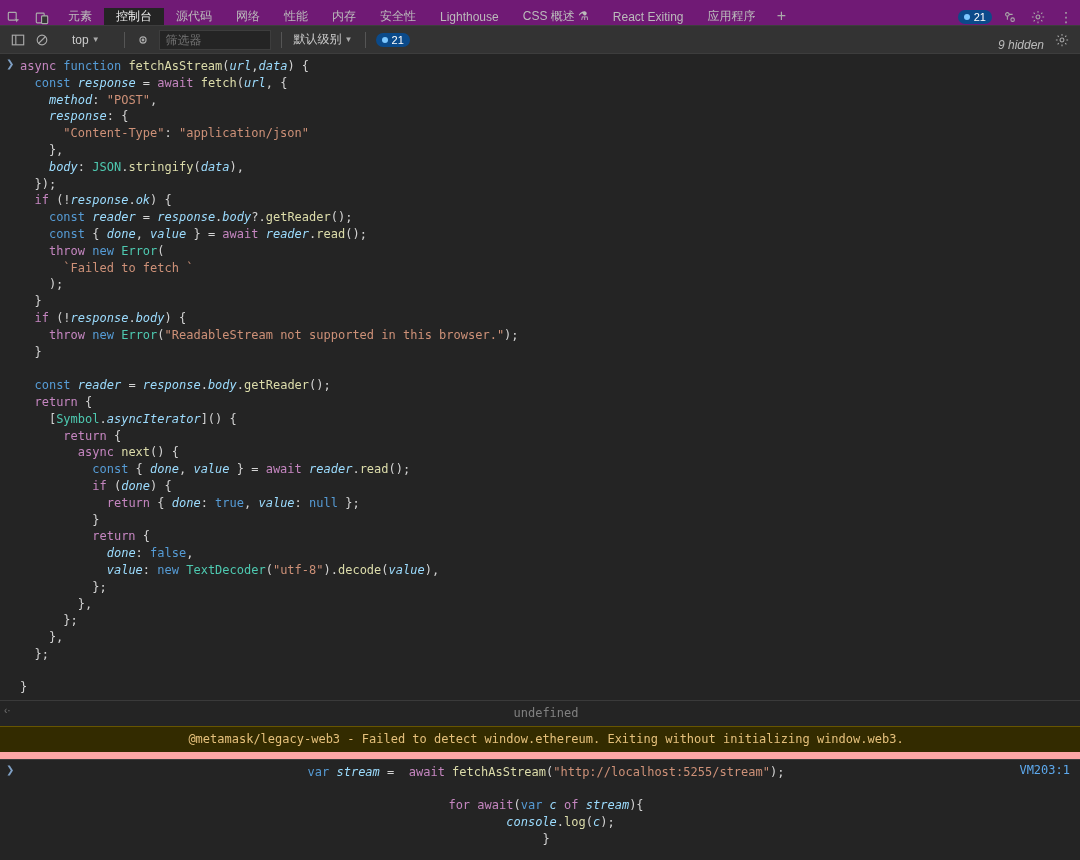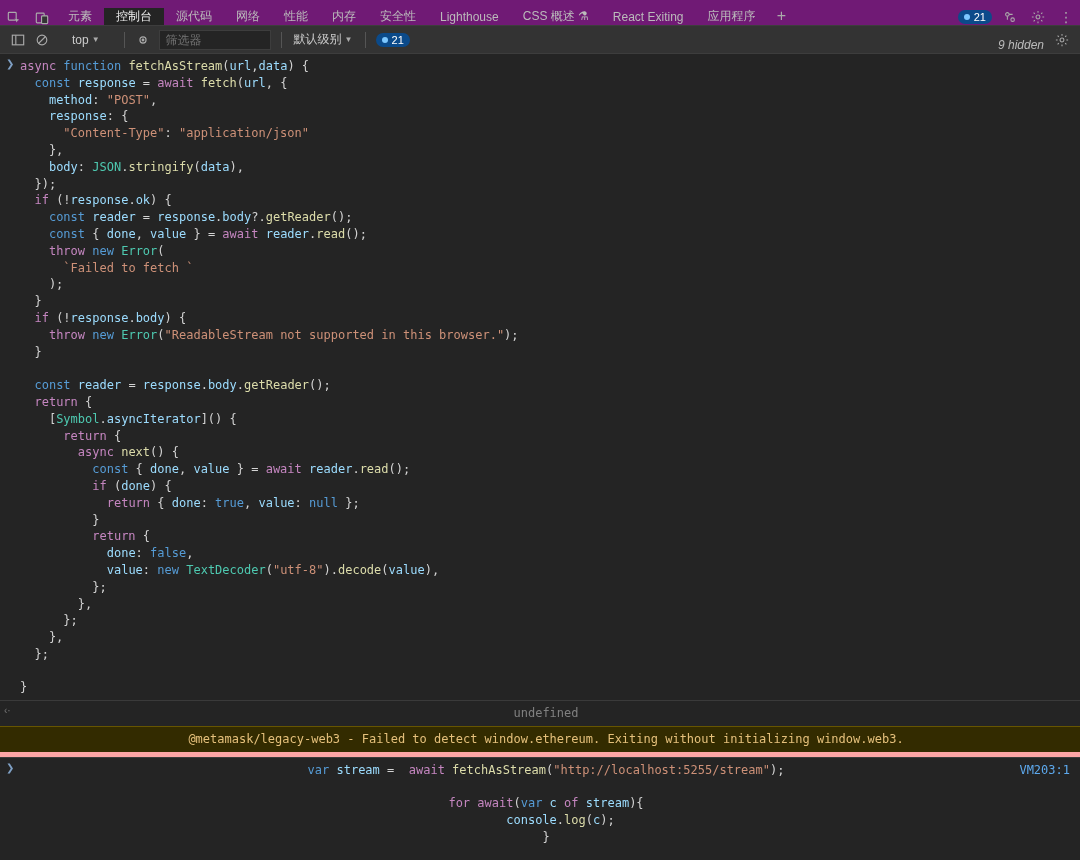--- a/index.html
+++ b/index.html
@@ -92,36 +92,36 @@
 }
 .row.input::before {
   content:"❯"; position:absolute; left:6px; top:4px;
   color:#7fa0c5; font-size:10px;
 }
 .row.output::before {
   content:"‹·"; position:absolute; left:4px; top:4px;
   color:#777; font-size:10px;
 }
 .row.warn {
-  background:#332b00; border-top:1px solid #665500; border-bottom:5px solid #fca5a5;
+  background:#332b00; border-top:1px solid #665500; border-bottom:7px solid #fca5a5;
 }
 .row.warn .code-block { color:#e5c07b; }
 .sep { border-top:1px solid #3a3a3a;text-align:center; }
 .link-right {
   position:absolute; right:10px; top:4px;
   color:#5da9ee; 
   font-family:Consolas, monospace; font-size:12px;
   cursor:pointer;
   margin-top:32px;
 }
 
 .kw   { color:#c586c0; } 
 .kw2  { color:#569cd6; } 
 .fn   { color:#dcdcaa; }
-.var  { color:#9cdcfe; }
+.var  { color:#9cdcfe;font-style:italic; }
 .str  { color:#ce9178; }
 .btk  { color:#ce9178; }
 .lit  { color:#569cd6; }
 .pun  { color:#d4d4d4; }
 .obj  { color:#4ec9b0; }
 .undef{ color:#808080; }
 .tri { font-size:8px; vertical-align:middle; color:#aaa; margin-left:3px; }
 
 svg { display:block; }
 </style>

